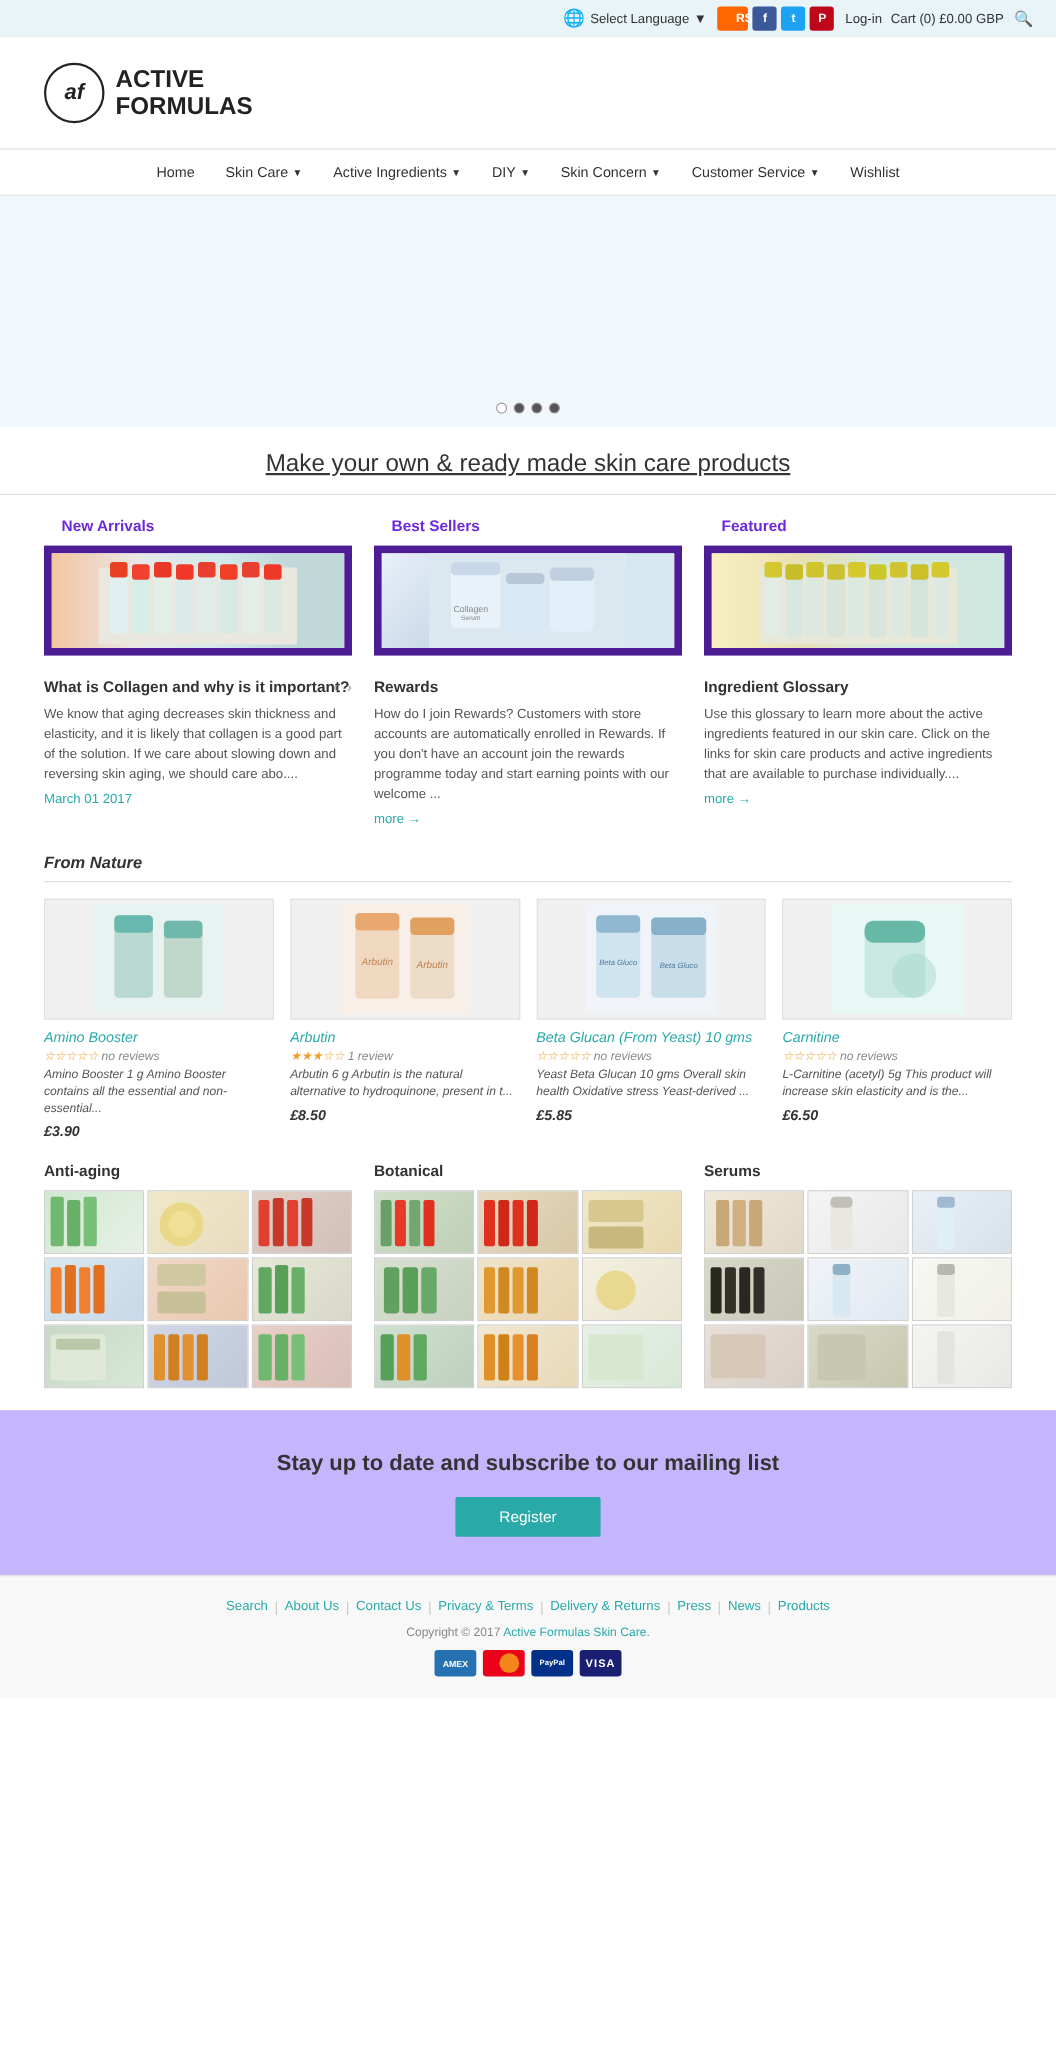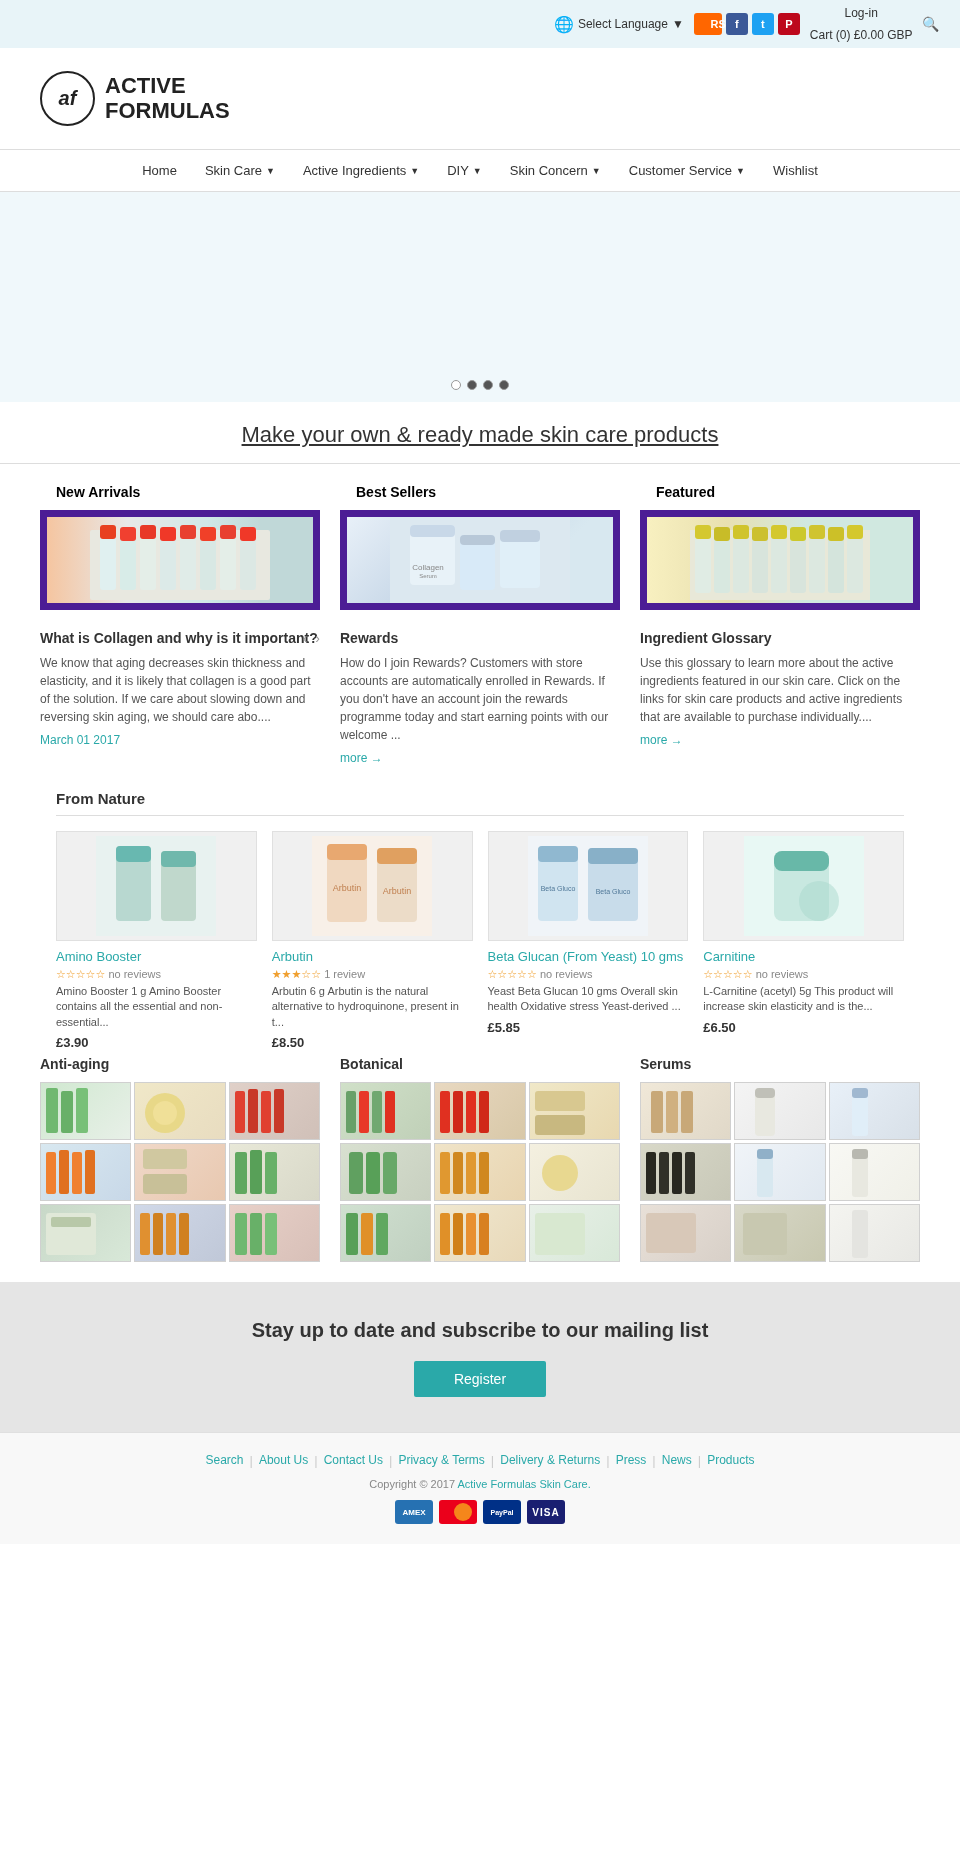--- a/index.html
+++ b/index.html
@@ -21,21 +21,21 @@
     .top-bar .social-icons { display: flex; gap: 4px; align-items: center; }
     .social-icon {
       width: 22px; height: 22px; border-radius: 3px;
       display: flex; align-items: center; justify-content: center;
       font-size: 11px; font-weight: bold; color: #fff; cursor: pointer;
     }
     .si-rss { background: #f60; padding-left: 28px; }
     .si-fb { background: #3b5998; }
     .si-tw { background: #1da1f2; }
     .si-pin { background: #bd081c; }
-    .top-bar .login-cart { display: flex; align-items: center; gap: 8px; flex-direction: column; }
+    .top-bar .login-cart { display: flex; align-items: center; gap: 8px; }
     .top-bar .search-icon-btn { cursor: pointer; font-size: 14px; }
 
     
     .header {
       padding: 23px 40px;
       display: flex;
       align-items: center;
     }
     .logo { display: flex; align-items: center; gap: 10px; }
     .logo-circle {
@@ -92,21 +92,21 @@
     
     .section-row {
       display: flex;
       gap: 20px;
       padding: 0 40px;
       margin-bottom: 20px;
     }
     .section-col { flex: 1; }
     .section-col h3 {
       font-size: 14px; font-weight: bold; margin-bottom: 10px;
-      color: #000000;
+      color: #6d28d9;
       padding-left: 16px;
     }
     .product-img-box {
       width: 100%; height: 100px; background: #e8e8e8;
       overflow: hidden; border: 7px solid #4c1d95;
     }
     .product-img-placeholder {
       width: 100%; height: 100%; background: linear-gradient(135deg, #e0e0e0, #c8c8c8);
       display: flex; align-items: center; justify-content: center;
       font-size: 10px; color: #888;
@@ -127,22 +127,23 @@
     .article-col { flex: 1; position: relative; }
     .article-col h4 { font-size: 14px; font-weight: bold; margin-bottom: 8px; }
     .article-col p { font-size: 12px; color: #555; line-height: 1.5; margin-bottom: 6px; }
     .article-col .date { color: #2aa9a9; font-size: 12px; }
     .article-col .more { color: #2aa9a9; font-size: 12px; cursor: pointer; }
     .article-nav { display: flex; gap: 8px; position: absolute; top: 0; right: 0; }
     .article-nav span { cursor: pointer; font-size: 14px; color: #999; }
 
     
     .from-nature {
-      padding: 0 56px;
-      margin-bottom: 6px;
+      padding: 0 40px;
+      margin-bottom: 20px;
+      font-style: italic;
     }
     .from-nature h3 {
       font-size: 15px; font-weight: bold;
       border-bottom: 1px solid #ddd;
       padding-bottom: 8px; margin-bottom: 15px;
     }
     .products-grid {
       display: grid;
       grid-template-columns: repeat(4, 1fr);
       gap: 15px;
@@ -184,21 +185,21 @@
     .cat-3 { background: linear-gradient(135deg, #e0d0c8, #d0c0b8); }
     .cat-4 { background: linear-gradient(135deg, #d8e8f0, #c8d8e8); }
     .cat-5 { background: linear-gradient(135deg, #f0d8c8, #e8c8b0); }
     .cat-6 { background: linear-gradient(135deg, #e8e8d8, #d8d8c8); }
     .cat-7 { background: linear-gradient(135deg, #c8d8c8, #d8e8d8); }
     .cat-8 { background: linear-gradient(135deg, #d0d8e8, #c0c8d8); }
     .cat-9 { background: linear-gradient(135deg, #e8d0c8, #d8c0b8); }
 
     
     .newsletter {
-      background: #e5e5e5;
+      background: #c4b5fd;
       text-align: center;
       padding: 35px 48px;
       margin-top: 20px;
     }
     .newsletter h3 { font-size: 20px; color: #333; margin-bottom: 18px; line-height: 1.3; }
     .register-btn {
       background: #2aa9a9; color: #fff;
       border: none; padding: 10px 40px;
       font-size: 14px; cursor: pointer;
       border-radius: 2px;

